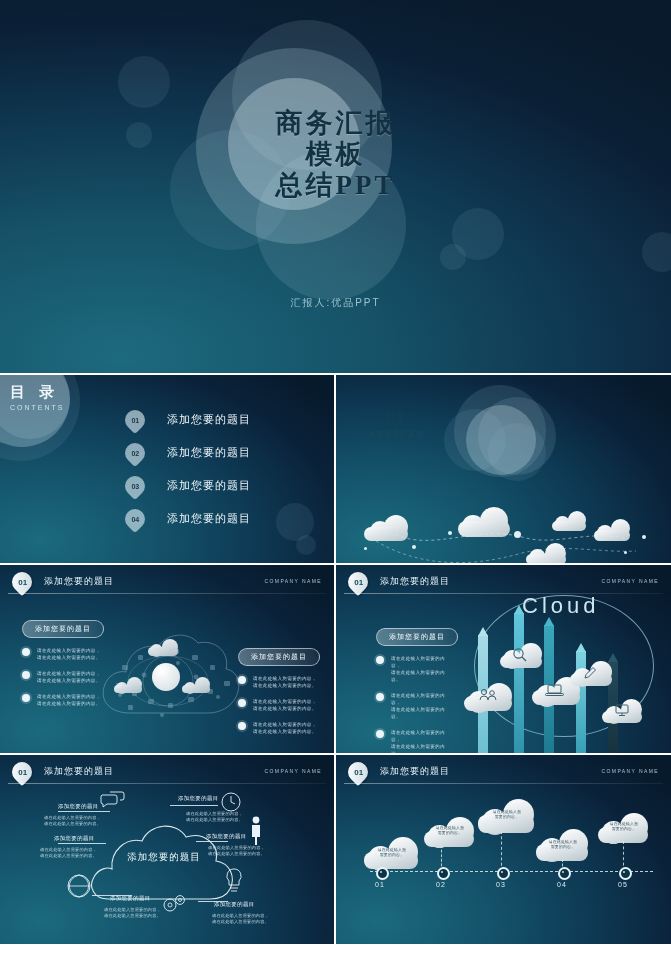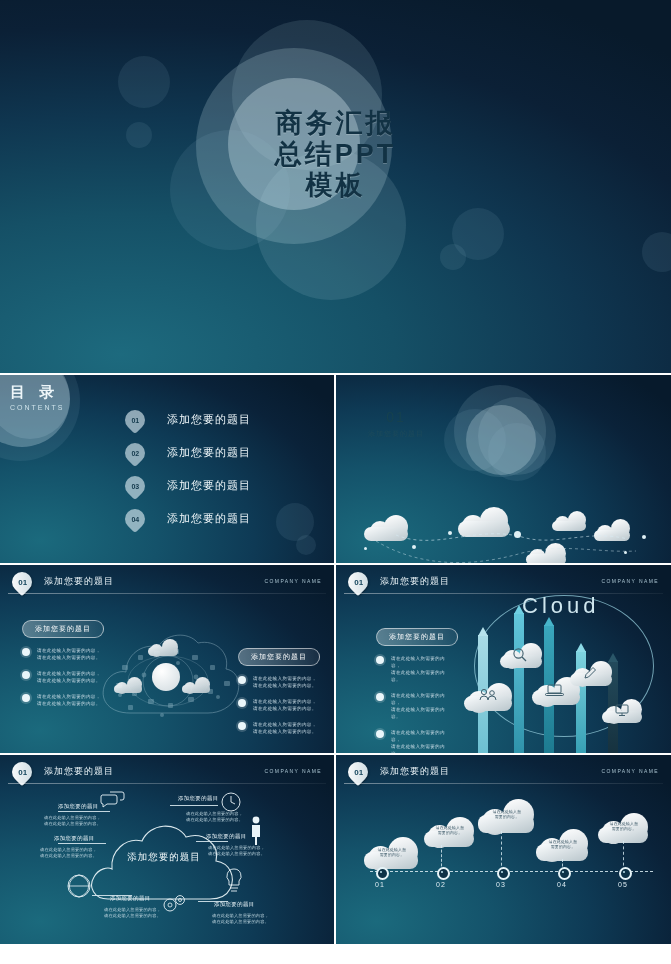--- a/index.html
+++ b/index.html
@@ -10,21 +10,21 @@
        radial-gradient(120% 110% at 18% 95%, #1d6a7e 0%, #155066 34%, #0f3650 58%, #0b2036 80%, #081a2b 100%);}
   .bg2{position:absolute;inset:0;background:
        radial-gradient(110% 120% at 12% 88%, #1b6a7d 0%, #14526a 32%, #0e3a55 58%, #0a2239 82%, #071a2c 100%);}
   .bub{position:absolute;border-radius:50%;background:rgba(190,225,235,.16);}
   .bub.b2{background:rgba(200,230,240,.12);}
   .bub.b3{background:rgba(215,238,245,.20);}
   .bub.b4{background:rgba(160,200,215,.10);}
 
   
   #s1{left:0;top:0;width:671px;height:373px;}
-  #s1 .t-wrap{position:absolute;left:0;top:108px;width:671px;text-align:center;z-index:4;}
+  #s1 .t-wrap{position:absolute;left:0;top:108px;width:671px;text-align:center;z-index:4;font-family:Liberation Serif, serif;}
   #s1 .title{font-size:27px;line-height:31px;color:#123244;letter-spacing:3px;font-weight:700;text-shadow:0 1px 0 rgba(255,255,255,.20);}
   #s1 .sub{position:absolute;left:0;top:296px;width:671px;text-align:center;font-size:10px;letter-spacing:2px;color:#9fc3cf;z-index:4;}
 
   
   .hdr{position:absolute;left:0;top:0;width:100%;height:34px;}
   .hdr .rule{position:absolute;left:8px;right:8px;top:28px;height:1px;background:linear-gradient(to right,rgba(255,255,255,.42),rgba(255,255,255,.05));}
   .pin{position:relative;width:20px;height:20px;background:linear-gradient(135deg,#ffffff,#c9d9e0);
        border-radius:50% 50% 50% 2px;transform:rotate(-45deg);display:flex;align-items:center;justify-content:center;
        box-shadow:0 1px 2px rgba(0,0,0,.35);}
   .pin span{transform:rotate(45deg);font-size:8px;color:#17475e;font-weight:700;}
@@ -97,23 +97,24 @@
     <div class="bub b4" style="left:170px;top:130px;width:120px;height:120px;"></div>
     <div class="bub b2" style="left:256px;top:150px;width:150px;height:150px;"></div>
     <div class="bub b4" style="left:118px;top:56px;width:52px;height:52px;"></div>
     <div class="bub b4" style="left:126px;top:122px;width:26px;height:26px;"></div>
     <div class="bub b4" style="left:452px;top:208px;width:52px;height:52px;"></div>
     <div class="bub b4" style="left:440px;top:244px;width:26px;height:26px;"></div>
     <div class="bub b4" style="left:642px;top:232px;width:40px;height:40px;"></div>
 
     <div class="t-wrap">
       <div class="title">商务汇报</div>
+      <div class="title">模板</div>
       <div class="title">总结PPT</div>
-      <div class="title">模板</div>
-    </div>
+    </div>
+    <div class="sub">汇报人:优品PPT</div>
   </div>
 
   <div class="slide" id="s2">
     <div class="bg2"></div>
     <div class="toc-badge"></div>
     <div class="toc-badge2"></div>
     <div class="bub b4" style="left:-40px;top:-34px;width:120px;height:120px;"></div>
     <div class="bub b4" style="left:276px;top:128px;width:38px;height:38px;"></div>
     <div class="bub b4" style="left:296px;top:160px;width:20px;height:20px;"></div>
 

